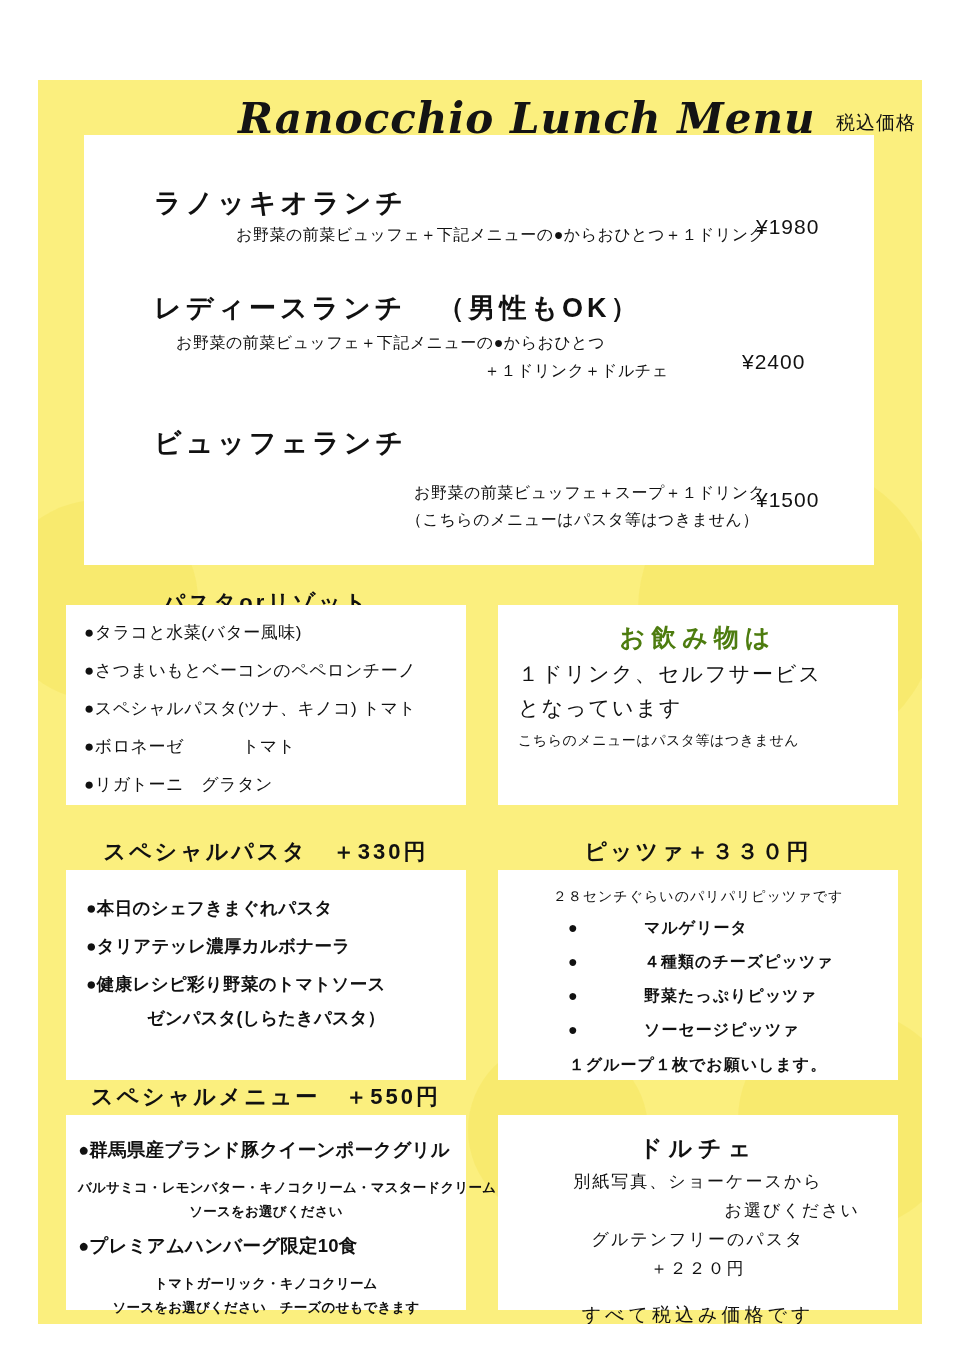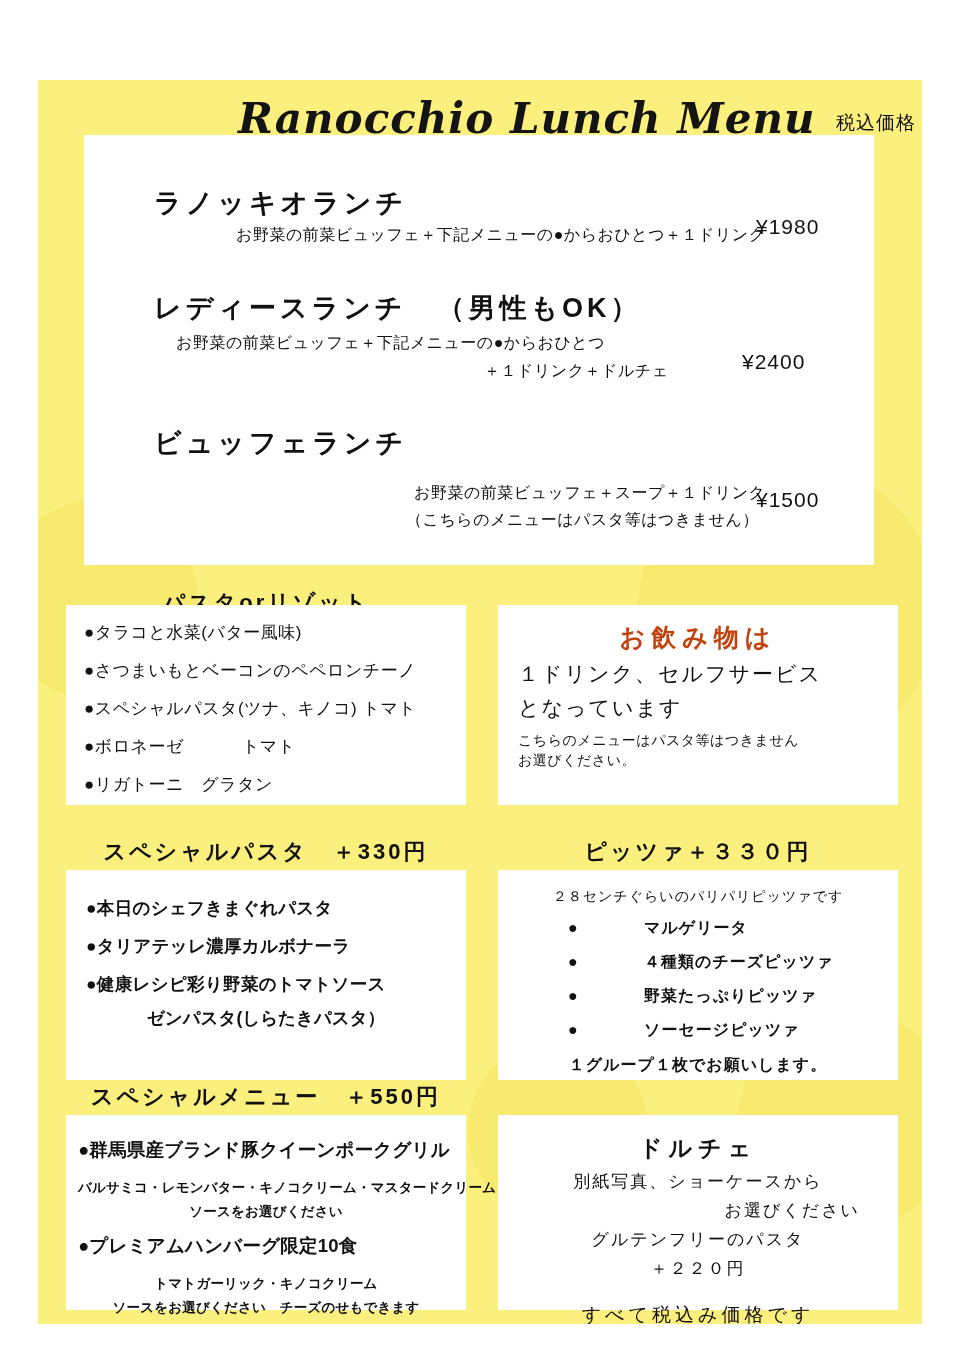--- a/index.html
+++ b/index.html
@@ -159,21 +159,21 @@
     top: 525px;
     width: 400px;
     height: 200px;
     padding: 16px 20px;
   }
   .drink-h {
     text-align: center;
     font-size: 25px;
     font-weight: bold;
     letter-spacing: 6px;
-    color: #c2410c;
+    color: #4d7c0f;
   }
   .drink-l {
     font-size: 21px;
     letter-spacing: 2px;
     color: #111;
     margin-top: 6px;
     white-space: nowrap;
   }
   .drink-s {
     font-size: 14px;
@@ -353,21 +353,20 @@
         <div class="pasta-item">●スペシャルパスタ(ツナ、キノコ) トマト</div>
         <div class="pasta-item"><span>●ボロネーゼ</span><span class="tomato">トマト</span></div>
         <div class="pasta-item">●リガトーニ　グラタン</div>
       </div>
 
       <div class="panel panel-drink">
         <div class="drink-h">お飲み物は</div>
         <div class="drink-l">１ドリンク、セルフサービス</div>
         <div class="drink-l">となっています</div>
         <div class="drink-s">こちらのメニューはパスタ等はつきません</div>
-        <div class="drink-s drink-s2">お選びください。</div>
       </div>
 
       <div class="sec-head" style="left:28px; top:757px; width:400px;">スペシャルパスタ　＋330円</div>
       <div class="panel panel-sppasta">
         <div class="sp-item">●本日のシェフきまぐれパスタ</div>
         <div class="sp-item">●タリアテッレ濃厚カルボナーラ</div>
         <div class="sp-item">●健康レシピ彩り野菜のトマトソース</div>
         <div class="sp-sub">ゼンパスタ(しらたきパスタ）</div>
       </div>
 

